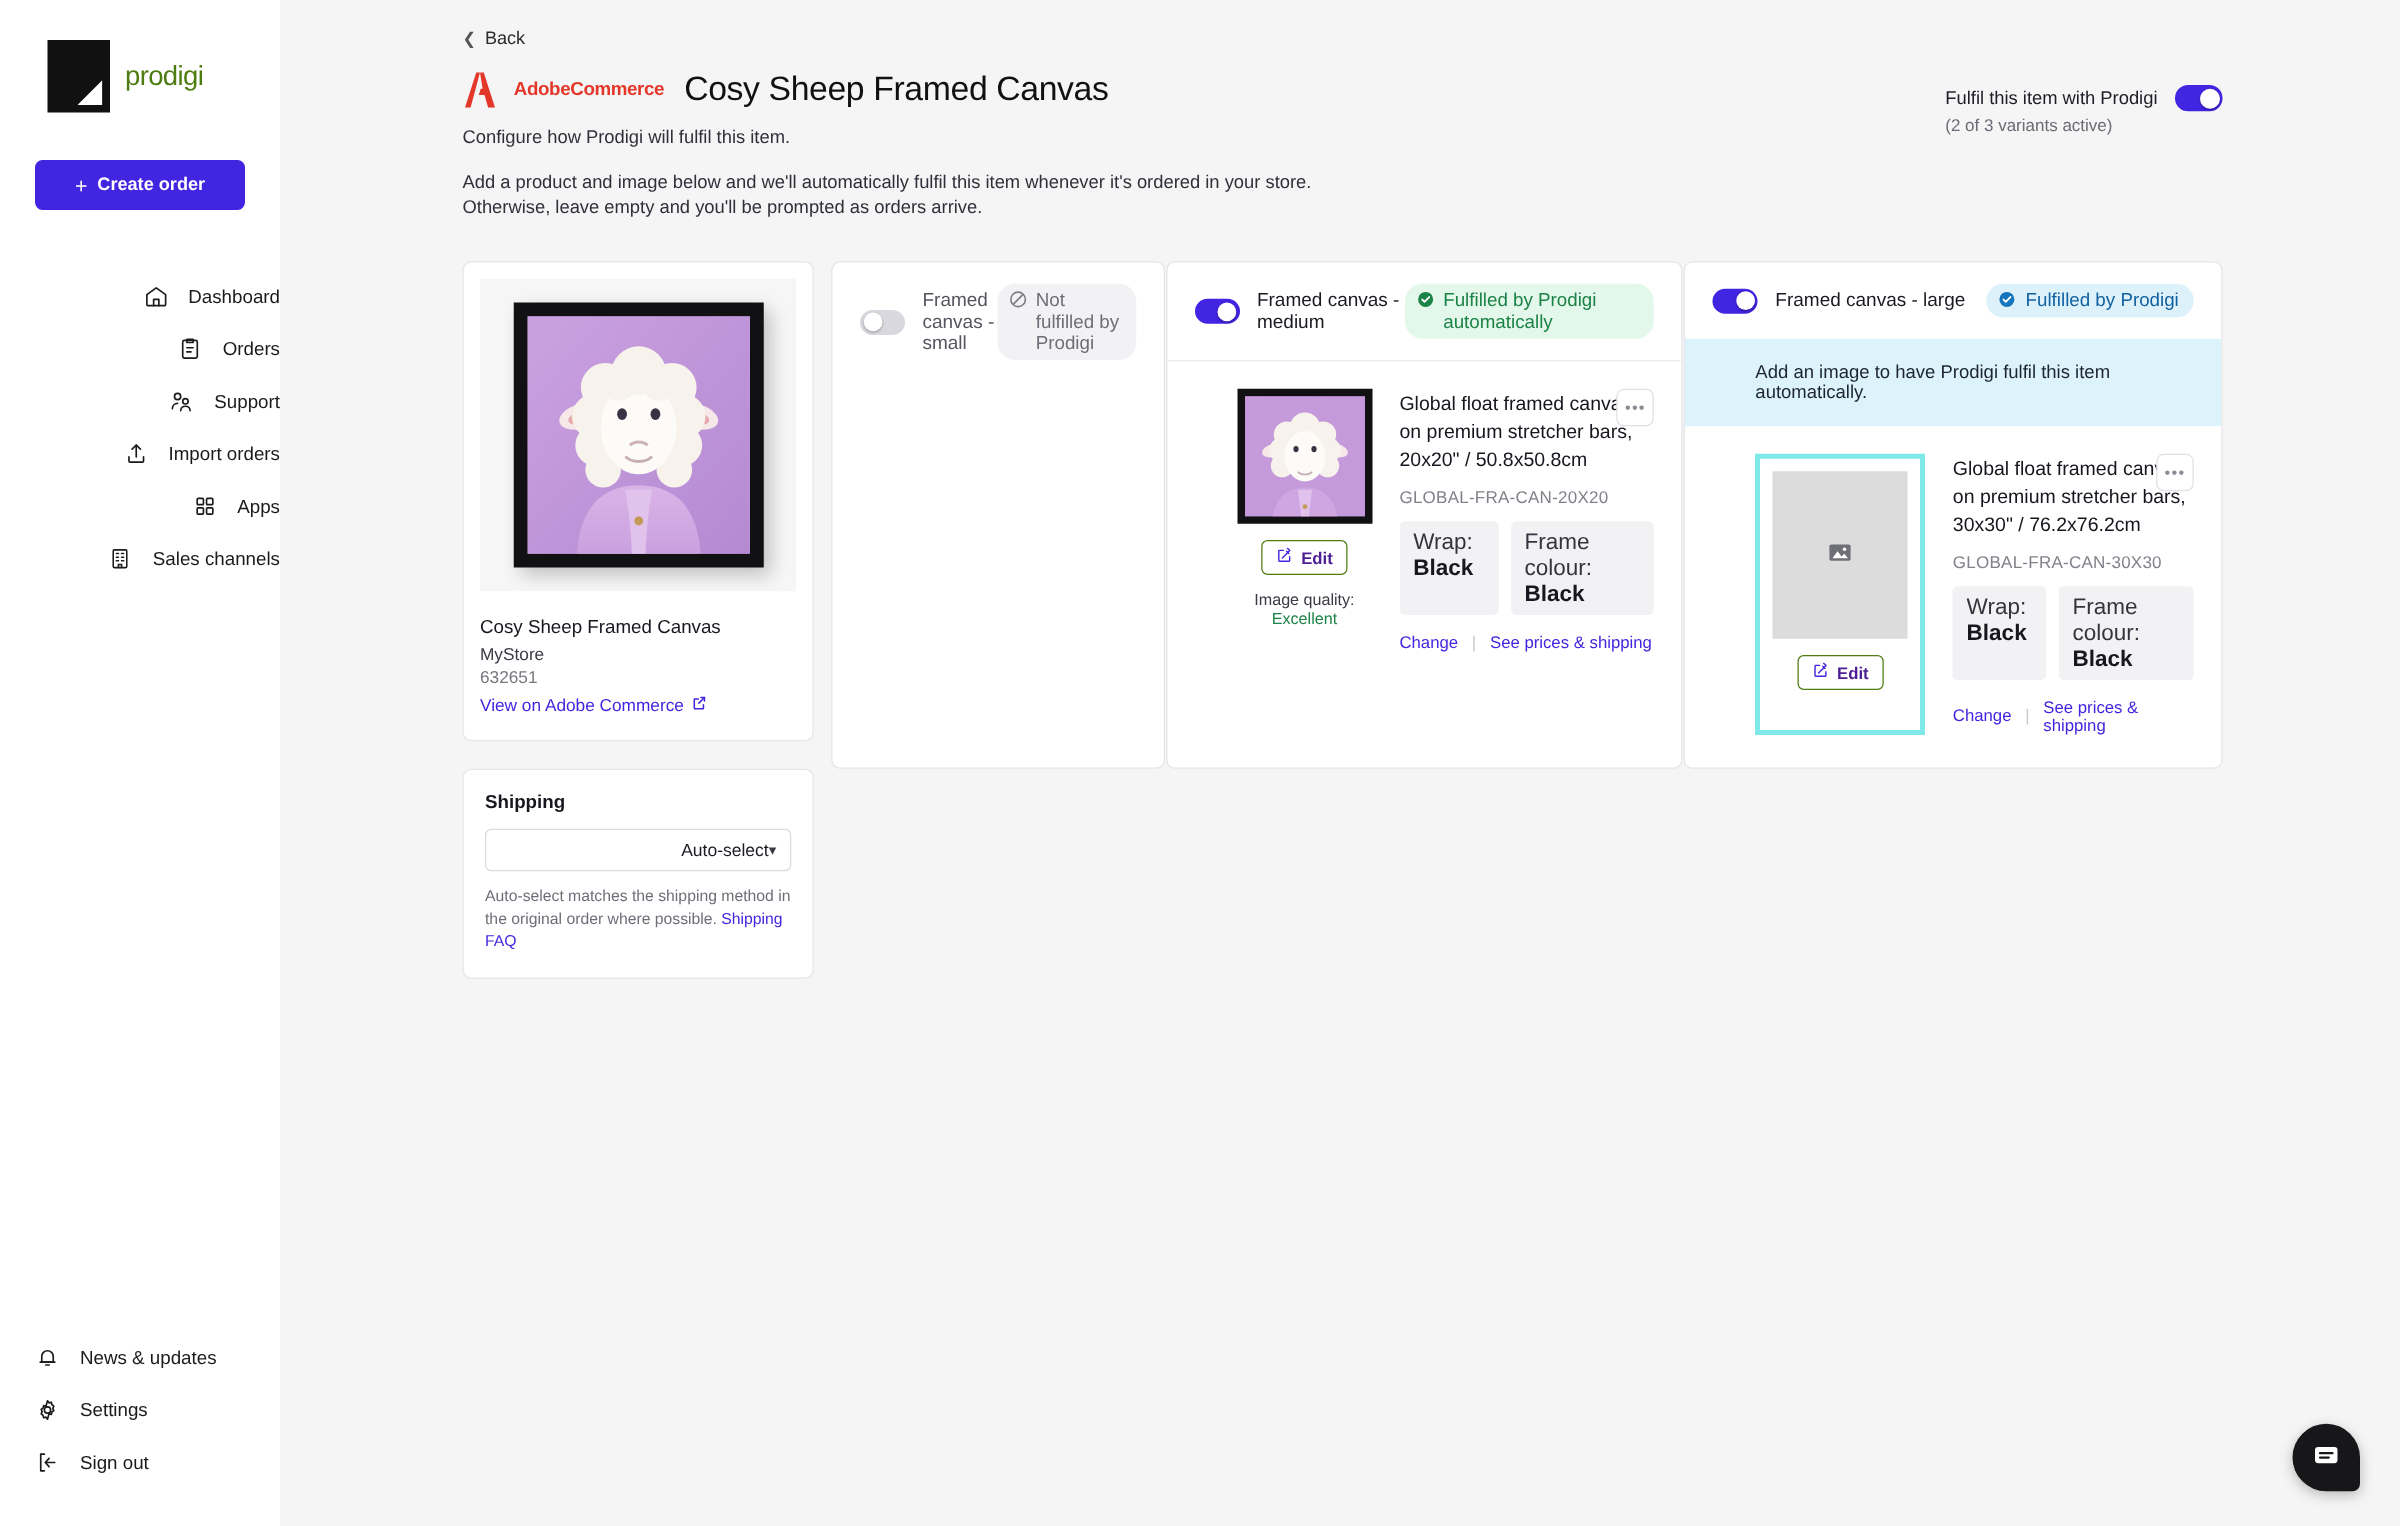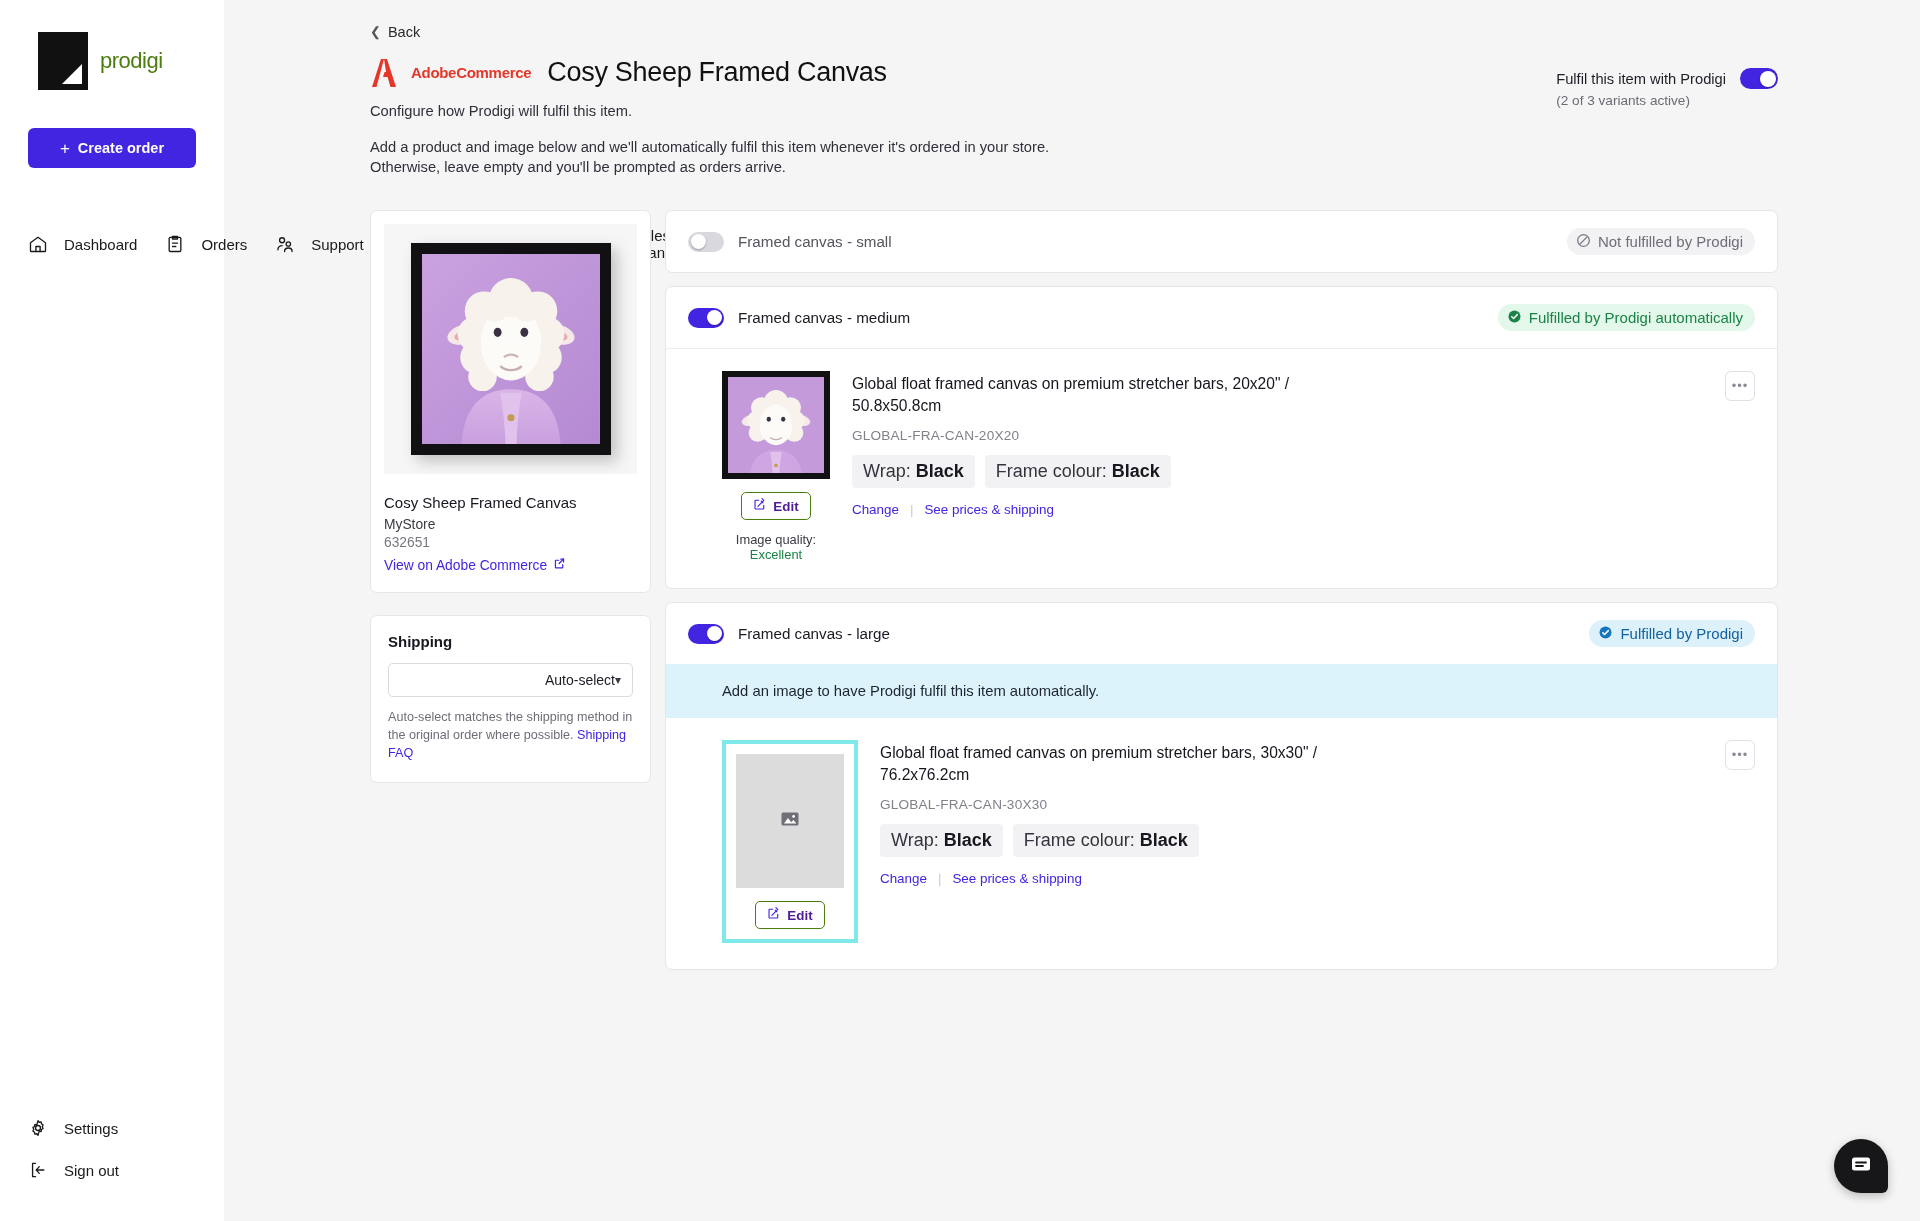--- a/index.html
+++ b/index.html
@@ -33,21 +33,21 @@
     height: 40px;
     background: #4125e0;
     border: none; border-radius: 6px;
     color: #fff; font-size: 14.5px; font-weight: 600;
     display: flex; align-items: center; justify-content: center; gap: 8px;
     cursor: pointer;
     font-family: "Liberation Sans", sans-serif;
   }
   .create-order .plus { font-size: 17px; font-weight: 500; line-height: 1; }
 
-  .nav { margin-top: 48px; display: flex; flex-direction: row; }
+  .nav { margin-top: 48px; display: flex; flex-direction: column; align-items: flex-end; }
   .nav-bottom { margin-top: auto; margin-bottom: 30px; display: flex; flex-direction: column; }
   .nav-item {
     display: flex; align-items: center; gap: 16px;
     padding: 11px 0 11px 28px;
     font-size: 15px; color: #1a1a1a;
     cursor: pointer; text-decoration: none;
   }
   .nav-ico { width: 20px; height: 20px; flex: 0 0 20px; display: block; color: #1a1a1a; }
 
   
@@ -81,21 +81,21 @@
   .tgl.on { background: #4125e0; }
   .tgl.on .knob { right: 2.5px; }
   .tgl.off { background: #d8d8de; }
   .tgl.off .knob { left: 2.5px; }
   .tgl.sm { width: 36px; height: 20px; border-radius: 10px; flex: 0 0 36px; }
   .tgl.sm .knob { width: 15px; height: 15px; }
 
   
   .grid { display: flex; gap: 14px; margin-top: 32px; align-items: flex-start; }
   .left-col { width: 281px; flex: 0 0 281px; display: flex; flex-direction: column; gap: 22px; }
-  .right-col { flex: 1; display: flex; flex-direction: column; gap: 13px; }
+  .right-col { flex: 1; display: flex; flex-direction: row; gap: 1px; }
 
   .card { background: #fff; border: 1px solid #e6e6ea; border-radius: 7px; }
 
   .prod-card { padding: 13px 13px 18px 13px; }
   .prod-img-box {
     background: #f6f6f7; height: 250px; display: flex; align-items: center; justify-content: center;
     overflow: hidden;
   }
   .frame-outer { width: 200px; height: 212px; position: relative; display:flex; align-items:center; justify-content:center; }
   .frame {
@@ -276,20 +276,30 @@
               <rect x="5.5" y="3.5" width="13" height="17" rx="1"></rect>
               <path d="M8.5 7h2M13.5 7h2M8.5 10.5h2M13.5 10.5h2M8.5 14h2M13.5 14h2"></path>
               <path d="M10.5 20.5v-3h3v3"></path>
             </svg>
         </span>
         <span>Sales channels</span>
       </a>
     </nav>
 
     <nav class="nav-bottom">
+      <a class="nav-item">
+        <span class="nav-ico">
+          <svg viewBox="0 0 24 24" width="20" height="20" fill="none" stroke="currentColor" stroke-width="1.6" stroke-linecap="round" stroke-linejoin="round">
+              <path d="M6.5 16.5V11a5.5 5.5 0 0 1 11 0v5.5z"></path>
+              <path d="M5 16.5h14"></path>
+              <path d="M10.3 19.2h3.4"></path>
+            </svg>
+        </span>
+        <span>News &amp; updates</span>
+      </a>
       <a class="nav-item">
         <span class="nav-ico">
           <svg viewBox="0 0 24 24" width="20" height="20" fill="none" stroke="currentColor" stroke-width="1.6" stroke-linejoin="round">
               <circle cx="12" cy="12" r="3"></circle>
               <path d="M12 3.2l1.4 1.9 2.3-.5.5 2.3 1.9 1.4-1 2.1 1 2.1-1.9 1.4-.5 2.3-2.3-.5L12 20.8l-1.4-1.9-2.3.5-.5-2.3-1.9-1.4 1-2.1-1-2.1 1.9-1.4.5-2.3 2.3.5z"></path>
             </svg>
         </span>
         <span>Settings</span>
       </a>
       <a class="nav-item">

